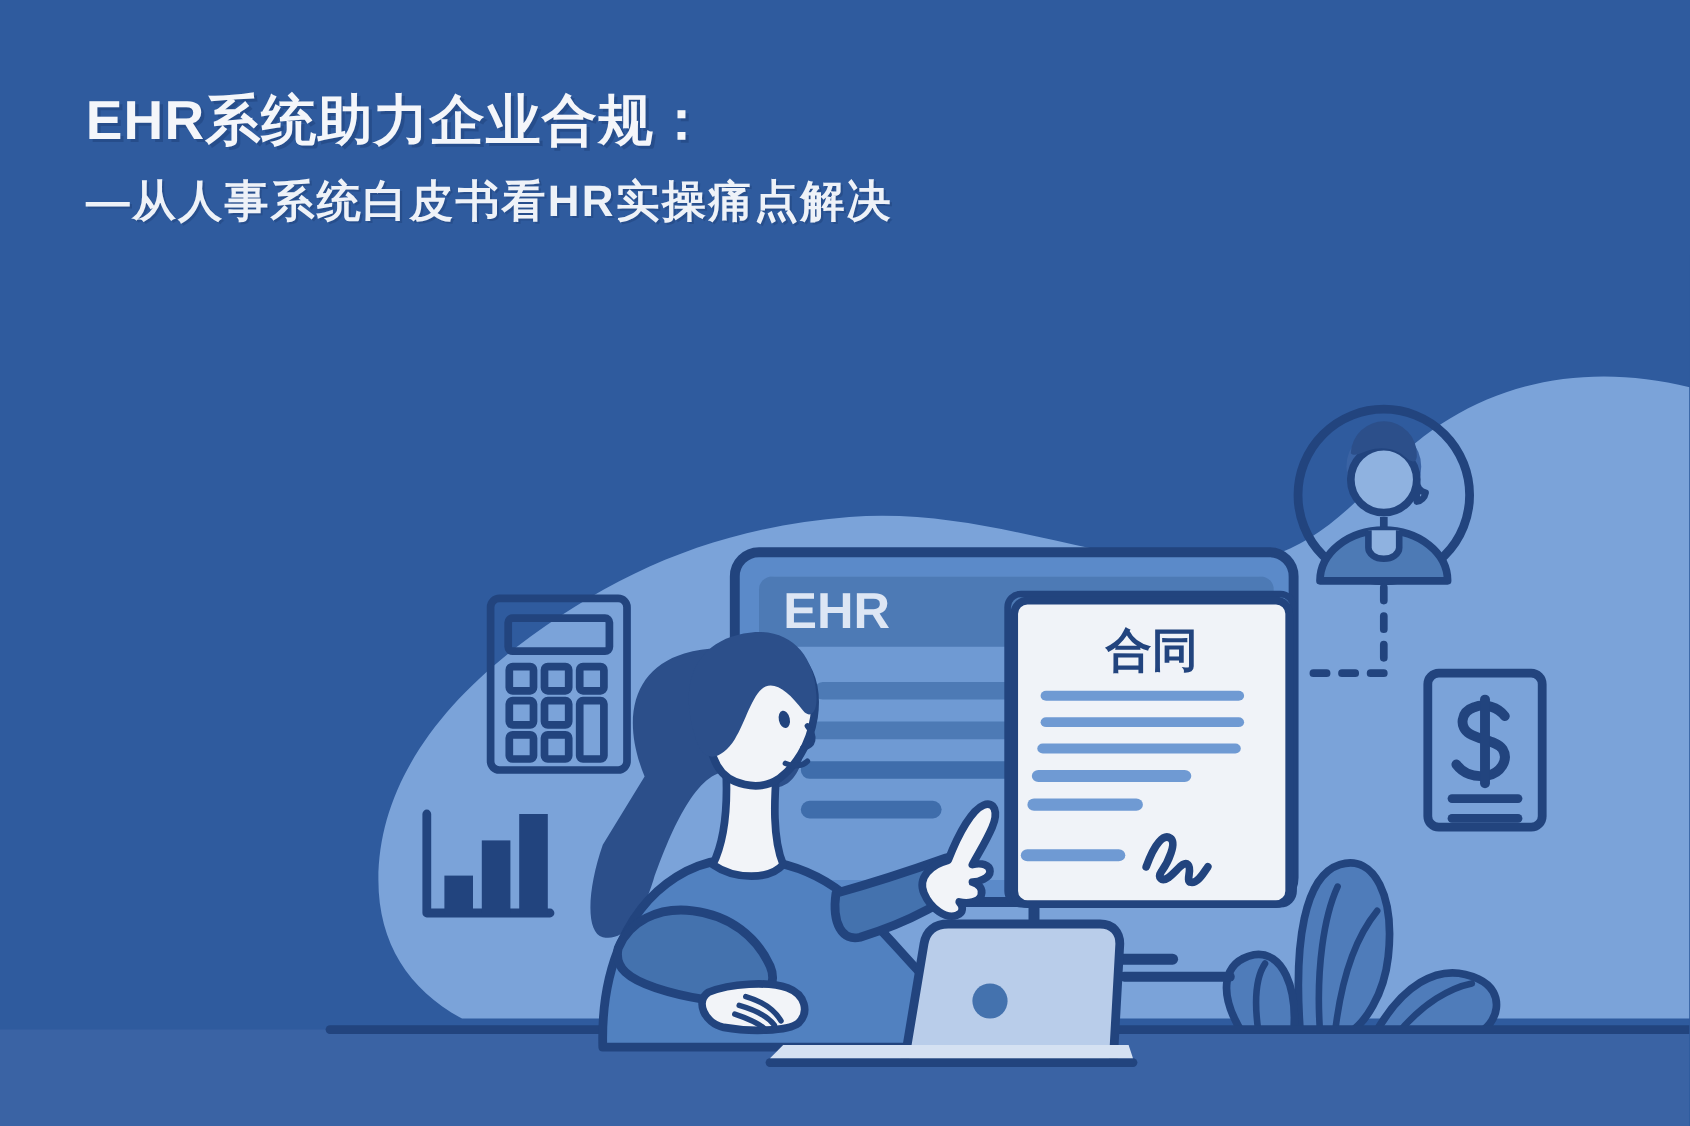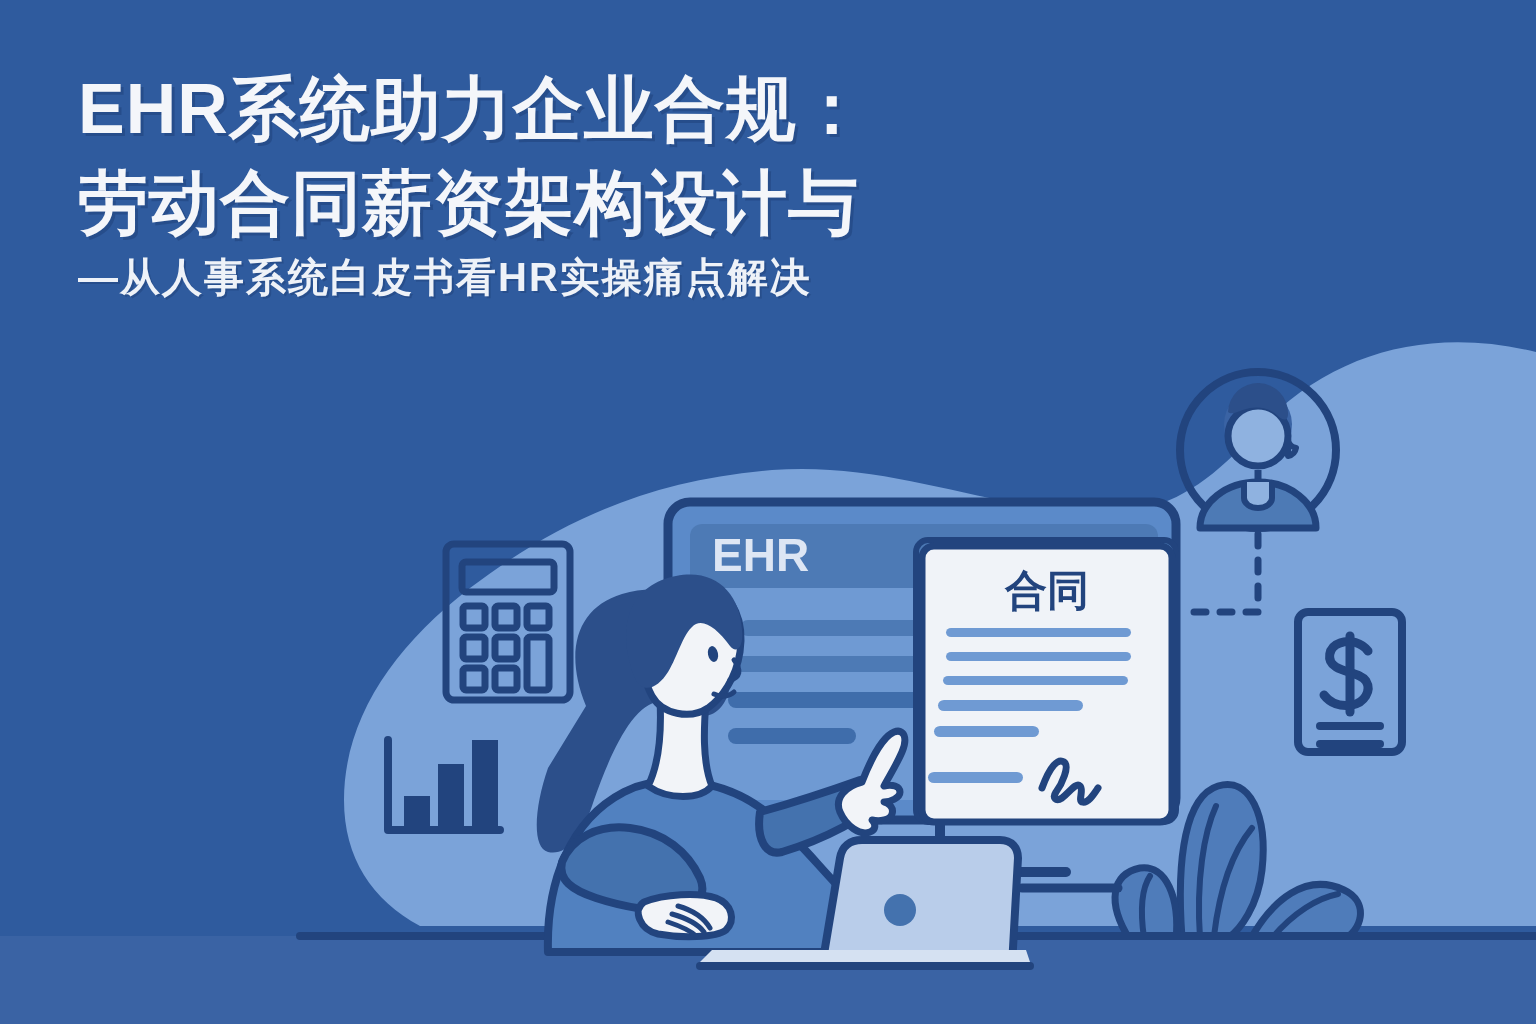--- a/index.html
+++ b/index.html
@@ -22,21 +22,21 @@
     height: 1024px;
   }
   .title-block {
     position: absolute;
     left: 78px;
     top: 62px;
     width: 1180px;
     z-index: 5;
   }
   .title-line {
-    font-size: 70px;
+    font-size: 50px;
     line-height: 94px;
     font-weight: bold;
     color: #f4f6fa;
     letter-spacing: 1px;
     white-space: nowrap;
     text-shadow: 3px 3px 0 rgba(20,48,95,0.30);
   }
   .subtitle-line {
     margin-top: 2px;
     font-size: 40px;
@@ -248,17 +248,16 @@
         <path d="M 700 962 L 1030 962 L 1026 950 L 712 950 Z" fill="#d5e1f2"></path>
 
         <path d="M 1022 888 L 1118 888" stroke="#22447e" stroke-width="9" stroke-linecap="round" fill="none"></path>
       </g>
 
     </g>
   </svg>
 
   <div class="title-block">
     <div class="title-line">EHR系统助力企业合规：</div>
-    <div class="title-line">劳动合同薪资架构设计与</div>
     <div class="subtitle-line">—从人事系统白皮书看HR实操痛点解决</div>
   </div>
 
 </div>
 
 </body></html>

